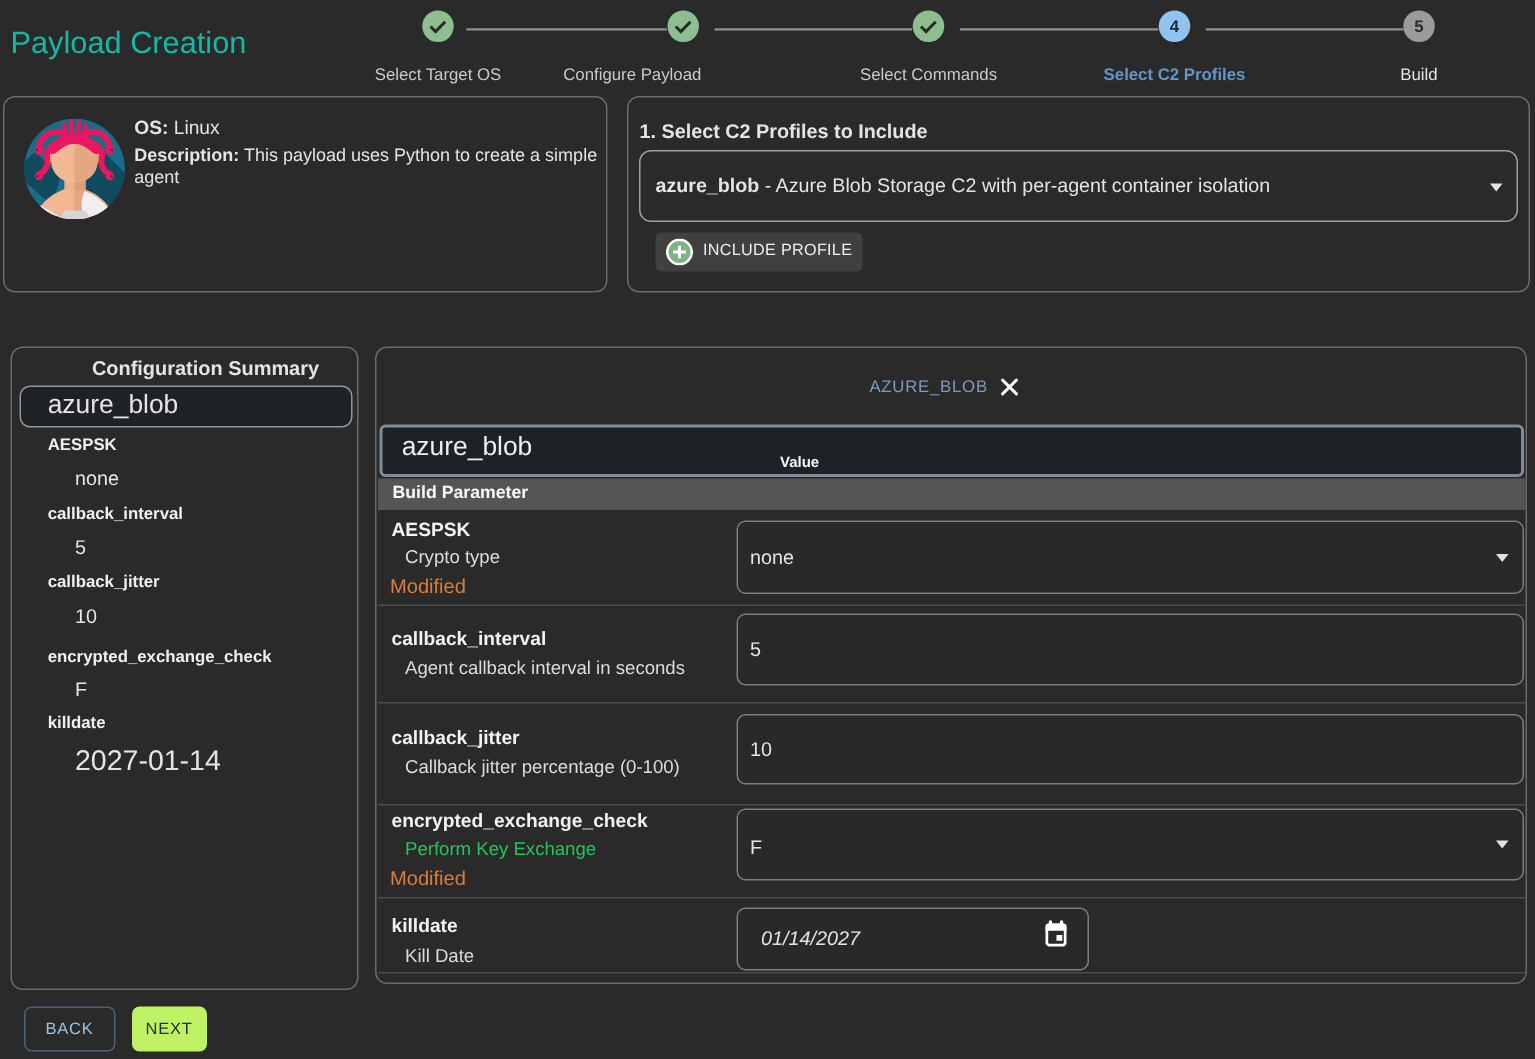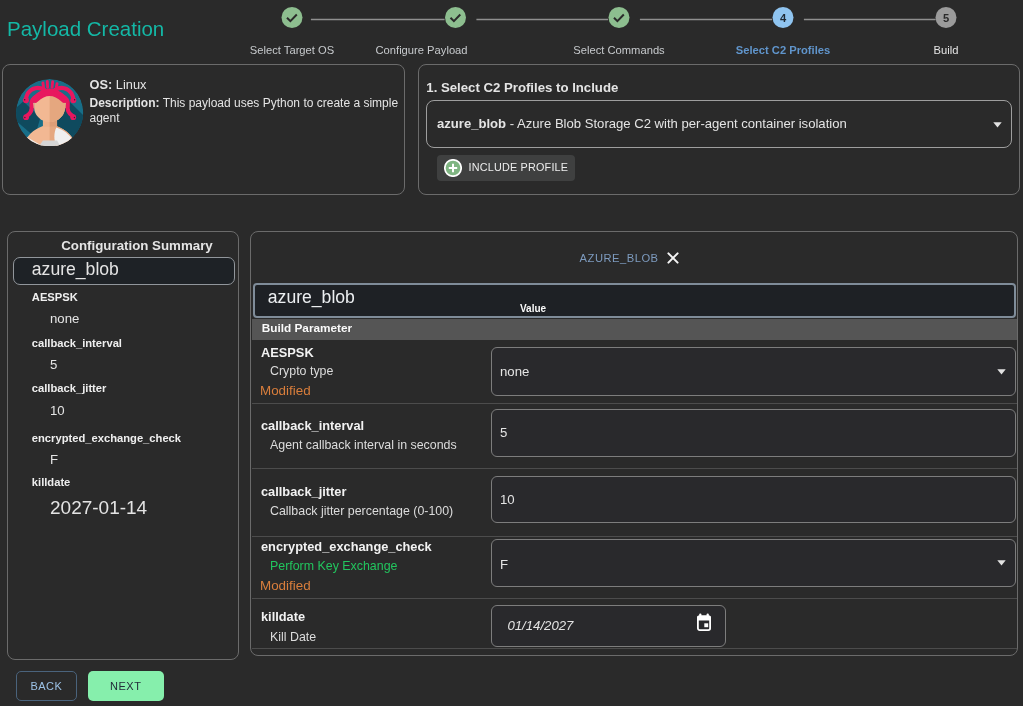--- a/index.html
+++ b/index.html
@@ -179,15 +179,15 @@
   <div class="t" style="left:507.4px;top:619.4px;font-size:13.2px;font-style:italic;">01/14/2027</div>
   <svg class="abs" style="left:695.5px;top:613.4px;" width="16" height="19" viewBox="0 0 16 19">
     <rect x="3.2" y="0.5" width="2.2" height="4.5" rx="1" fill="#fff"></rect>
     <rect x="10.6" y="0.5" width="2.2" height="4.5" rx="1" fill="#fff"></rect>
     <path d="M3 2.6 h10 a2 2 0 0 1 2 2 v2.9 h-14 v-2.9 a2 2 0 0 1 2 -2 Z" fill="#fff"></path>
     <rect x="1.9" y="3.5" width="12.2" height="13.6" rx="1.8" fill="none" stroke="#fff" stroke-width="1.8"></rect>
     <rect x="8.3" y="10.3" width="3.9" height="3.9" fill="#fff"></rect>
   </svg>
 
   <div class="abs" style="left:15.6px;top:670.9px;width:61.6px;height:30px;border:1px solid #4a637c;border-radius:5px;box-sizing:border-box;text-align:center;"><span style="display:inline-block;margin-top:9.5px;font-size:11px;letter-spacing:0.5px;color:#9cc2e6;line-height:1;">BACK</span></div>
-  <div class="abs" style="left:87.7px;top:671.2px;width:76px;height:30px;background:#86efac;border-radius:5px;box-sizing:border-box;text-align:center;"><span style="display:inline-block;margin-top:9.5px;font-size:11px;letter-spacing:0.5px;color:#232d3a;line-height:1;">NEXT</span></div>
+  <div class="abs" style="left:87.7px;top:671.2px;width:50px;height:30px;background:#bef264;border-radius:5px;box-sizing:border-box;text-align:center;"><span style="display:inline-block;margin-top:9.5px;font-size:11px;letter-spacing:0.5px;color:#232d3a;line-height:1;">NEXT</span></div>
 
 </div>
 
 </body></html>

